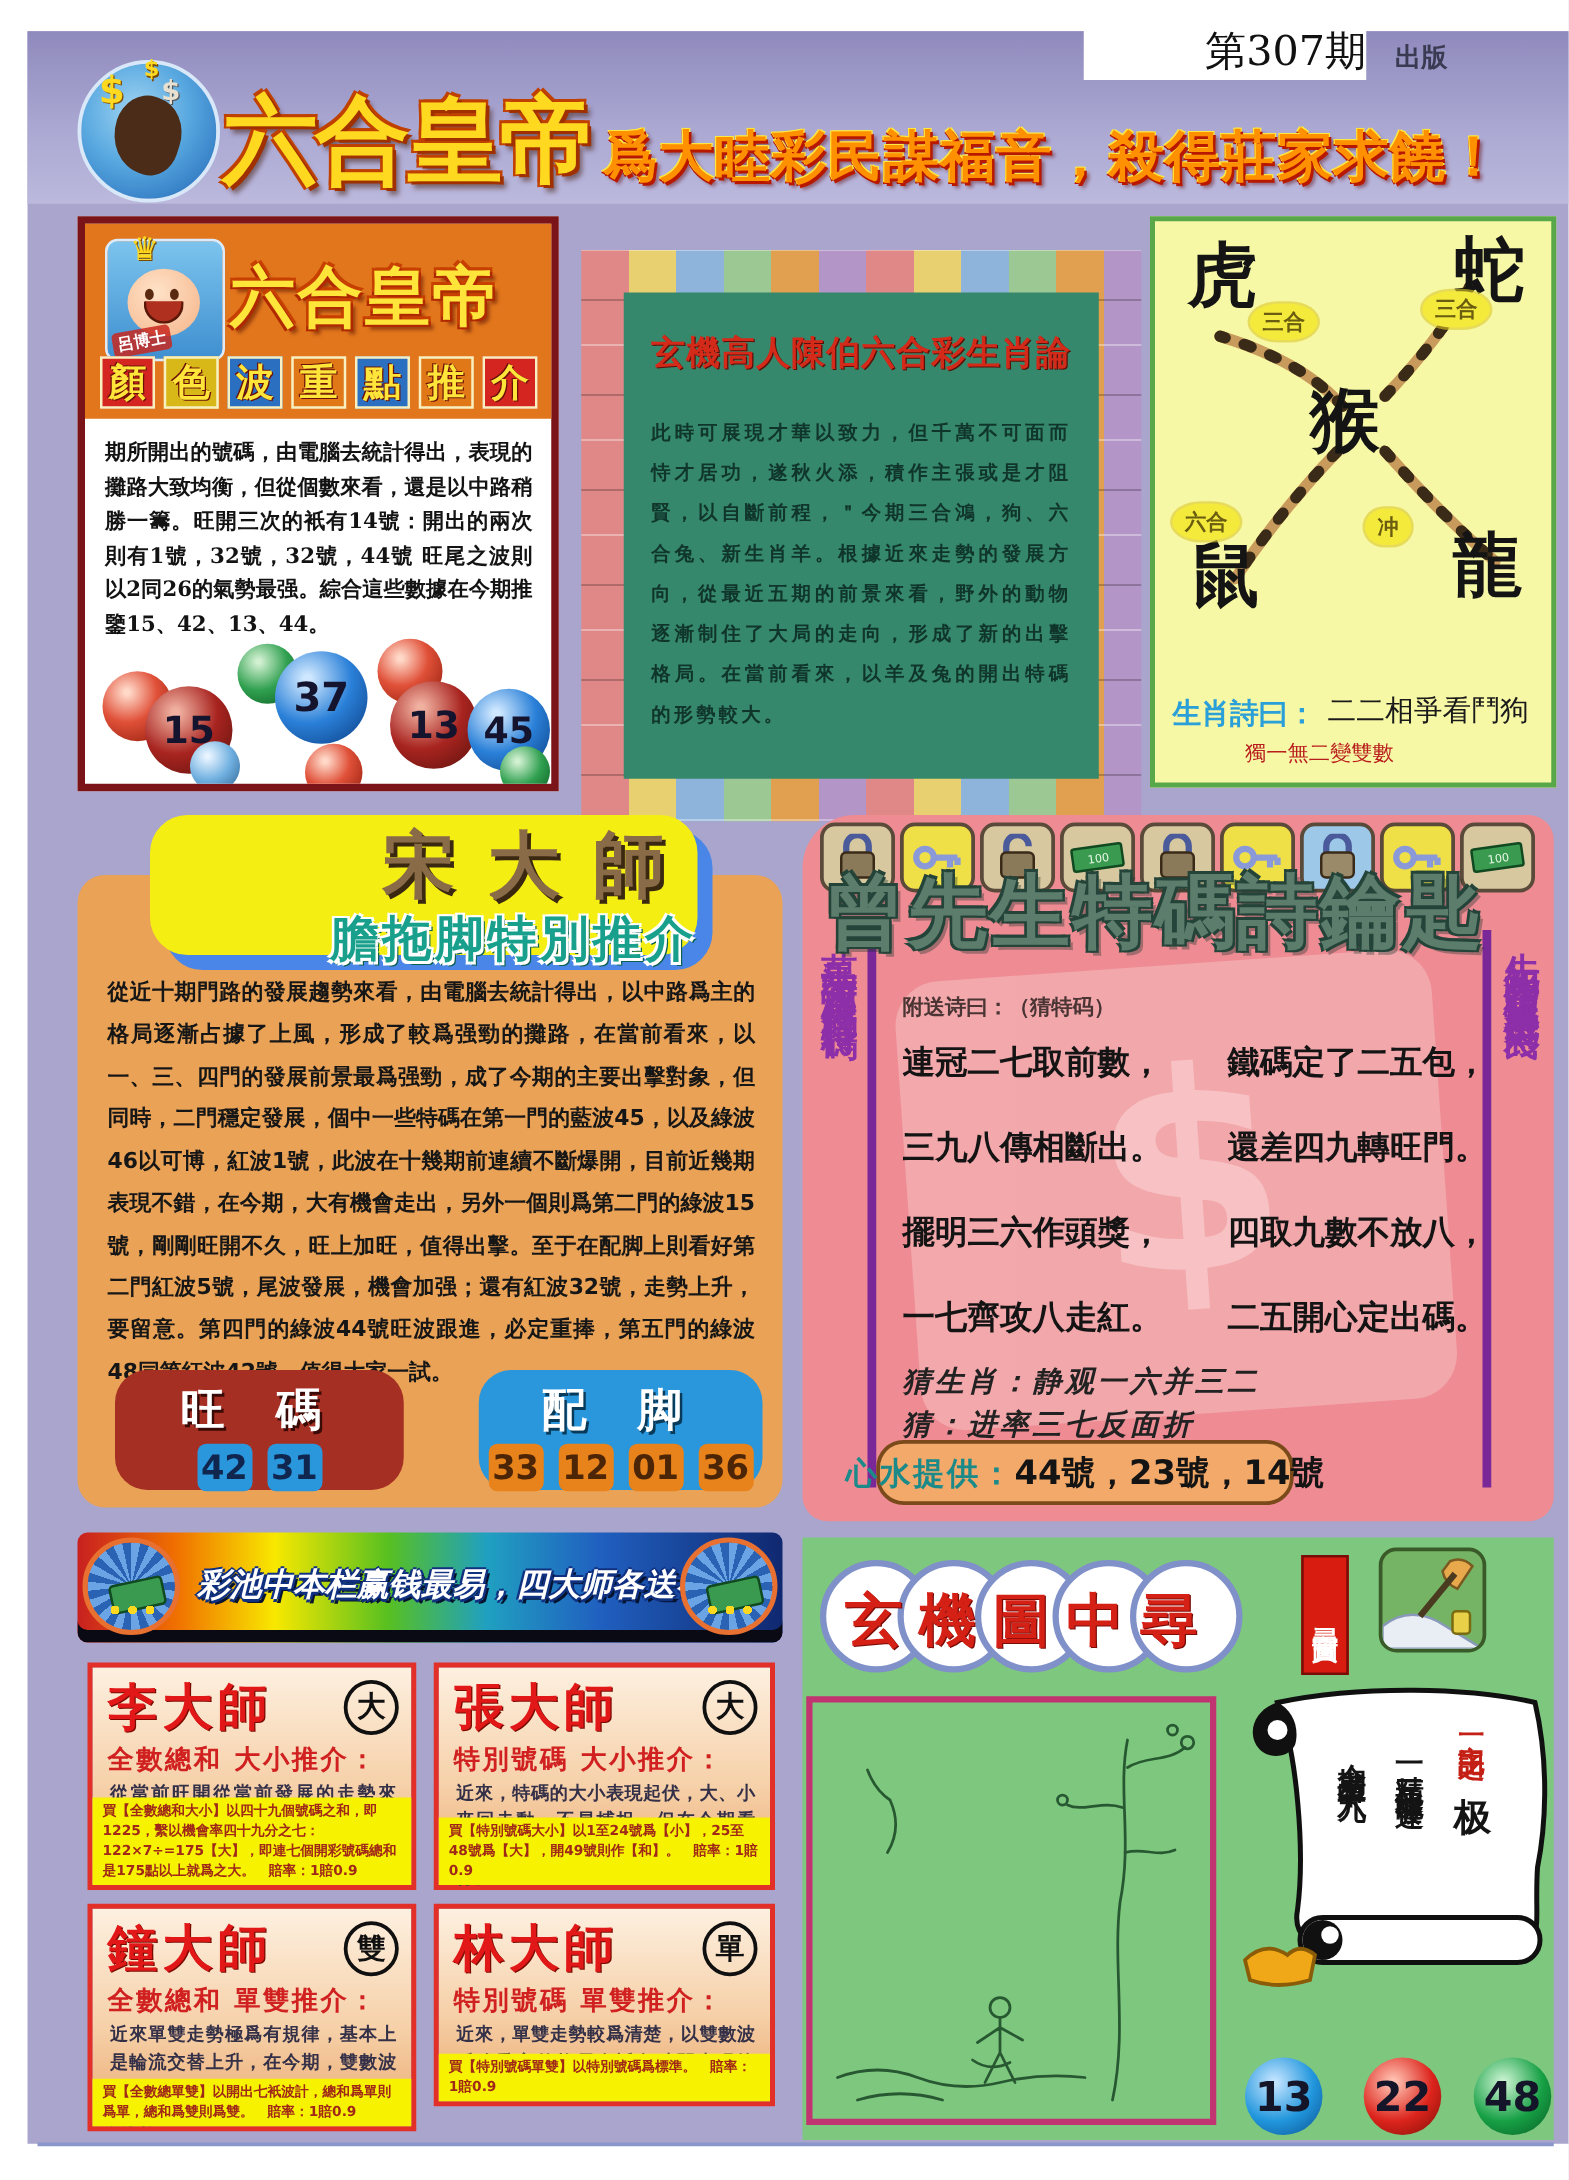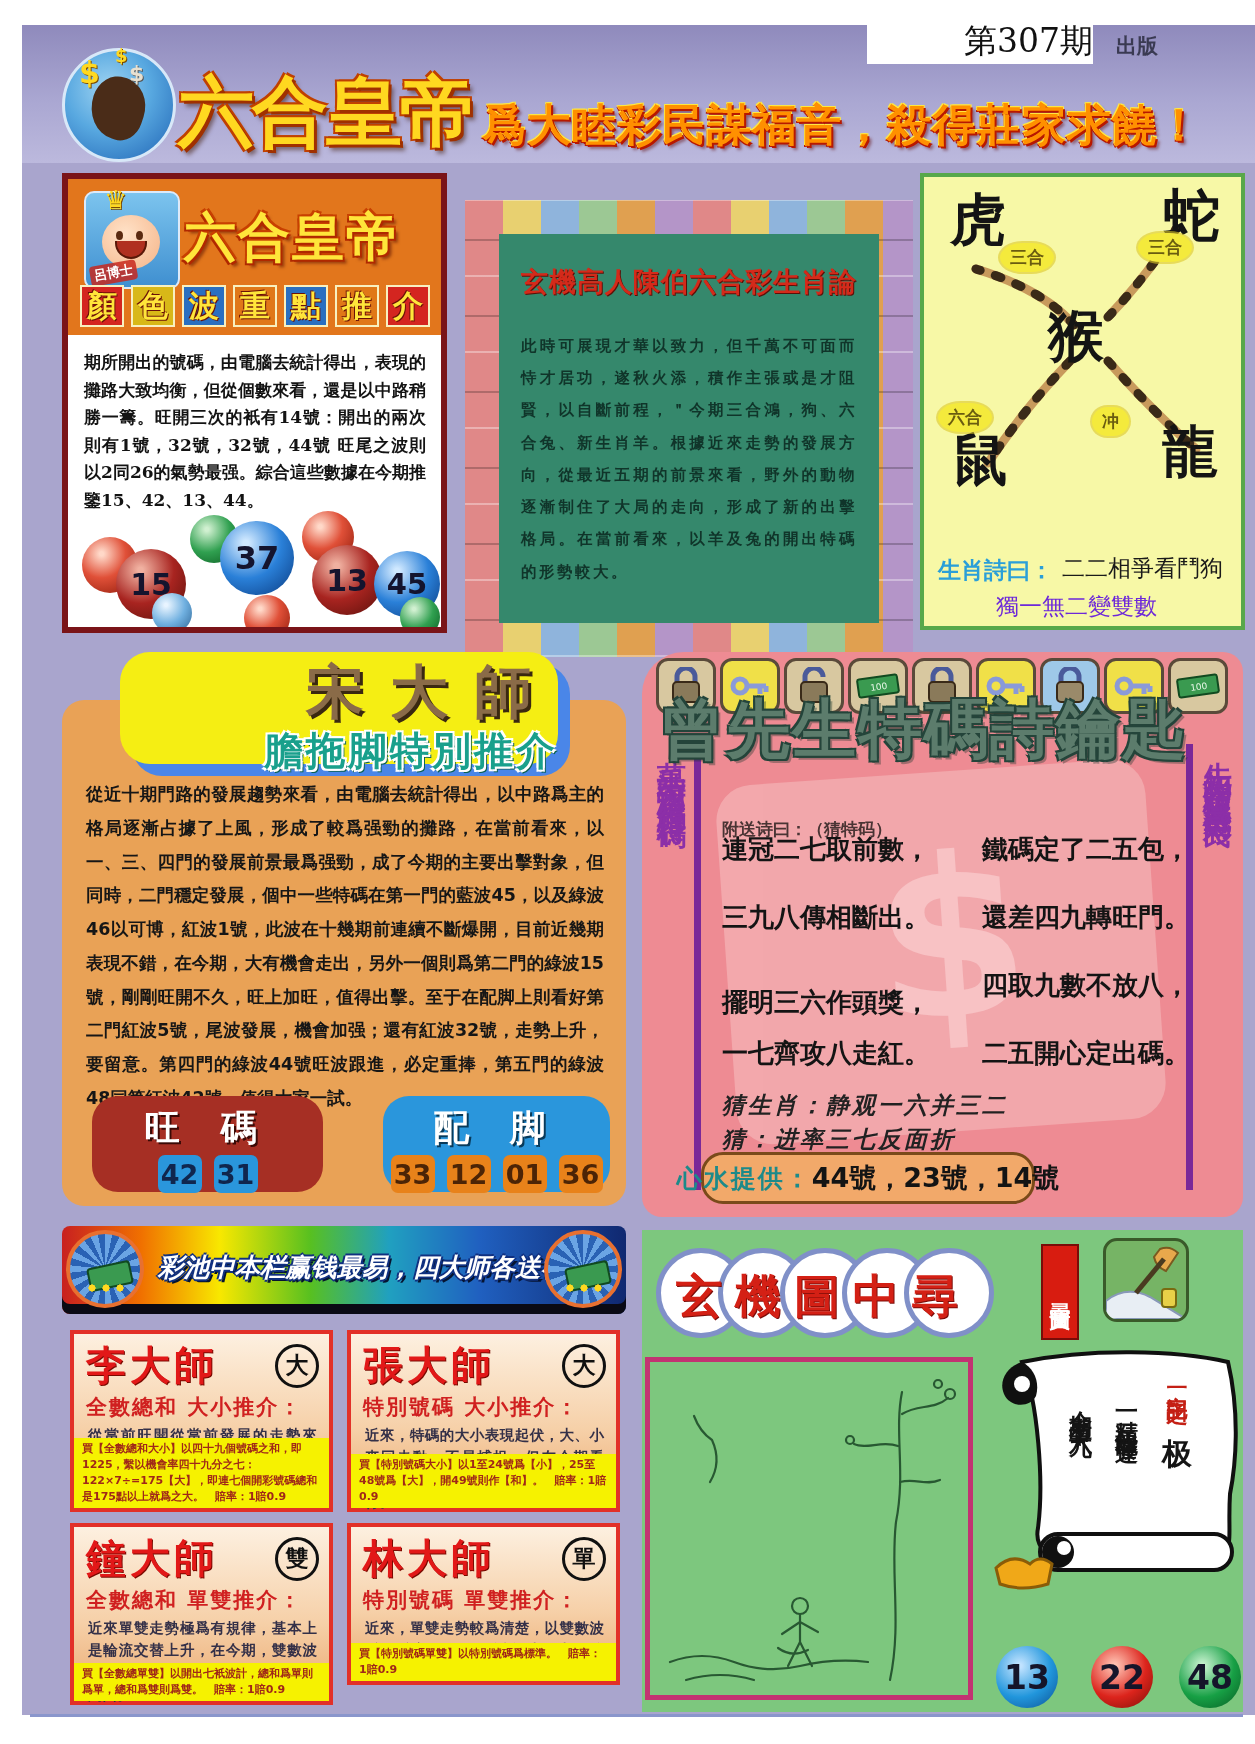--- a/index.html
+++ b/index.html
@@ -88,21 +88,21 @@
   
   .panel-c{position:absolute;left:920px;top:173px;width:325px;height:457px;background:#f7f8a6;
      border:4px solid #58a84a;box-sizing:border-box;}
   .zc-animal{position:absolute;font-family:"DejaVu Serif","Liberation Serif",serif;
      font-size:56px;font-weight:bold;color:#141414;}
   .zc-pill{position:absolute;background:#f4ea3c;color:#6a5c10;font-size:17px;font-weight:bold;
      padding:3px 10px;border-radius:50%/60%;box-shadow:0 0 0 2px rgba(220,200,40,.6);}
   .zc-poem-label{position:absolute;left:14px;top:378px;font-size:23px;font-weight:bold;color:#2a9fd8;}
   .zc-poem1{position:absolute;left:138px;top:376px;font-size:23px;color:#1a1a1a;
      font-family:"DejaVu Serif","Liberation Serif",serif;}
-  .zc-poem2{position:absolute;left:72px;top:414px;font-size:23px;color:#6d28d9;
+  .zc-poem2{position:absolute;left:72px;top:414px;font-size:17px;color:#b91c1c;
      font-family:"DejaVu Serif","Liberation Serif",serif;}
 
   
   .song-title{position:absolute;left:120px;top:652px;width:438px;height:112px;background:#f5ee13;
      border-radius:30px;box-shadow:12px 12px 0 #4a86e8;text-align:right;z-index:3;}
   .song-name{margin-top:2px;font-size:58px;font-weight:bold;color:#8a6b48;letter-spacing:26px;
      font-family:"DejaVu Serif","Liberation Serif",serif;text-shadow:3px 3px 0 #3a2810;white-space:nowrap;}
   .song-sub{margin-top:-8px;font-size:39px;font-weight:bold;color:#19a08c;letter-spacing:3px;white-space:nowrap;
      text-shadow:-2px -2px 0 #fff,2px -2px 0 #fff,-2px 2px 0 #fff,2px 2px 0 #fff,3px 3px 0 #0a6050;}
   .song-body{position:absolute;left:62px;top:700px;width:564px;height:506px;background:#e9a256;
@@ -138,21 +138,21 @@
      font-weight:bold;color:#8c2fa8;letter-spacing:6px;}
   .zg-vleft{left:10px;top:86px;height:452px;}
   .zg-vright{left:556px;top:86px;height:452px;}
   .zg-bar{position:absolute;width:7px;background:#7a2898;}
   .zg-barl{left:52px;top:92px;height:446px;}
   .zg-barr{left:544px;top:92px;height:446px;}
   .zg-watermark{position:absolute;left:84px;top:120px;width:430px;height:360px;background:#f3adb0;
      border-radius:36px;transform:rotate(-4deg);opacity:.85;}
   .zg-watermark::after{content:"$";position:absolute;left:150px;top:40px;font-size:220px;font-weight:bold;
      color:rgba(255,230,230,.55);}
-  .zg-intro{position:absolute;left:80px;top:142px;font-size:17px;font-weight:bold;color:#4a3434;margin-top:24px;}
+  .zg-intro{position:absolute;left:80px;top:142px;font-size:17px;font-weight:bold;color:#4a3434;}
   .zg-line{position:absolute;font-size:26px;font-weight:bold;color:#141414;white-space:nowrap;}
   .zg-guess{position:absolute;font-size:23px;font-weight:bold;color:#222;
      font-family:"DejaVu Serif","Liberation Serif",serif;font-style:italic;letter-spacing:3px;}
   .zg-tips{position:absolute;left:59px;top:500px;width:334px;height:52px;background:#f2a96a;
      border:3px solid #7a4a1a;border-radius:22px;box-sizing:border-box;
      display:flex;align-items:center;justify-content:center;white-space:nowrap;}
   .zg-tips-label{font-size:25px;font-weight:bold;color:#1d8a8a;letter-spacing:2px;}
   .zg-tips-nums{font-size:27px;font-weight:bold;color:#141414;}
 
   
@@ -392,21 +392,21 @@
     </div>
     <div class="zg-title">曾先生特碼詩鑰匙</div>
     <div class="zg-watermark"></div>
     <div class="zg-vtext zg-vleft">萬千詩句玄機一觸得特碼</div>
     <div class="zg-bar zg-barl"></div>
     <div class="zg-vtext zg-vright">先生相贈窺破天機爲彩民</div>
     <div class="zg-bar zg-barr"></div>
     <div class="zg-intro">附送诗曰：（猜特码）</div>
     <div class="zg-line" style="left:80px;top:180px;">連冠二七取前數，</div>
     <div class="zg-line" style="left:80px;top:248px;">三九八傳相斷出。</div>
-    <div class="zg-line" style="left:80px;top:333px;">擺明三六作頭獎，</div>
+    <div class="zg-line" style="left:80px;top:316px;">擺明三六作頭獎，</div>
     <div class="zg-line" style="left:80px;top:384px;">一七齊攻八走紅。</div>
     <div class="zg-line" style="left:340px;top:180px;">鐵碼定了二五包，</div>
     <div class="zg-line" style="left:340px;top:248px;">還差四九轉旺門。</div>
     <div class="zg-line" style="left:340px;top:316px;">四取九數不放八，</div>
     <div class="zg-line" style="left:340px;top:384px;">二五開心定出碼。</div>
     <div class="zg-guess" style="left:80px;top:438px;">猜生肖：静观一六并三二</div>
     <div class="zg-guess" style="left:80px;top:472px;">猜：进率三七反面折</div>
     <div class="zg-tips">
       <span class="zg-tips-label">心水提供：</span>
       <span class="zg-tips-nums">44號，23號，14號</span>

